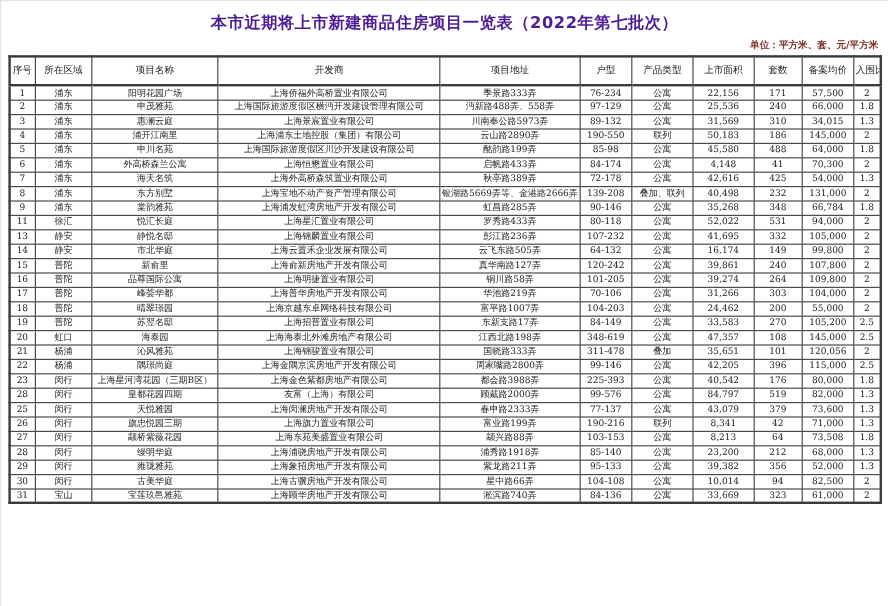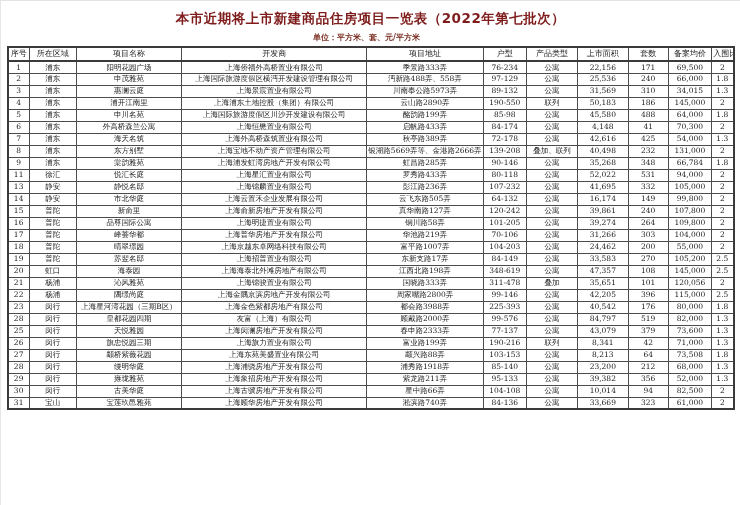--- a/index.html
+++ b/index.html
@@ -16,25 +16,25 @@
     border-top:1px solid #e3e3e3;
     border-left:1px solid #e6e6e6;
     box-sizing:border-box;
   }
   .title {
     text-align:center;
     padding-top:9px;
     font-family:"DejaVu Sans", sans-serif;
     font-weight:bold;
     font-size:13.5px;
-    color:#7f1d1d;
+    color:#4c1d95;
     letter-spacing:0.5px;
   }
   .unit-note {
-    text-align:center;
+    text-align:right;
     margin:4px 8px 3px 0;
     font-family:"DejaVu Sans", sans-serif;
     font-weight:bold;
     font-size:8px;
     color:#7a2e22;
   }
   table.projects {
     border-collapse:collapse;
     table-layout:fixed;
     width:728px;
@@ -49,21 +49,21 @@
     line-height:1;
     color:#1c1c1c;
     white-space:nowrap;
     overflow:hidden;
     height:12px;
     padding:0 1px;
     box-sizing:border-box;
   }
   .projects thead th {
     font-size:8px;
-    height:14px;
+    height:24px;
     font-weight:normal;
     border-bottom:2px solid #3a3a3a;
     color:#222222;
   }
 </style>
 </head>
 <body>
 
 <div class="page">
   <div class="title">本市近期将上市新建商品住房项目一览表（2022年第七批次）</div>
@@ -101,21 +101,21 @@
         <tr>
           <td>1</td>
           <td>浦东</td>
           <td>阳明花园广场</td>
           <td>上海侨福外高桥置业有限公司</td>
           <td>季景路333弄</td>
           <td>76-234</td>
           <td>公寓</td>
           <td>22,156</td>
           <td>171</td>
-          <td>69,500</td>
+          <td>57,500</td>
           <td>2</td>
         </tr>
         <tr>
           <td>2</td>
           <td>浦东</td>
           <td>申茂雅苑</td>
           <td>上海国际旅游度假区横沔开发建设管理有限公司</td>
           <td>沔新路488弄、558弄</td>
           <td>97-129</td>
           <td>公寓</td>

